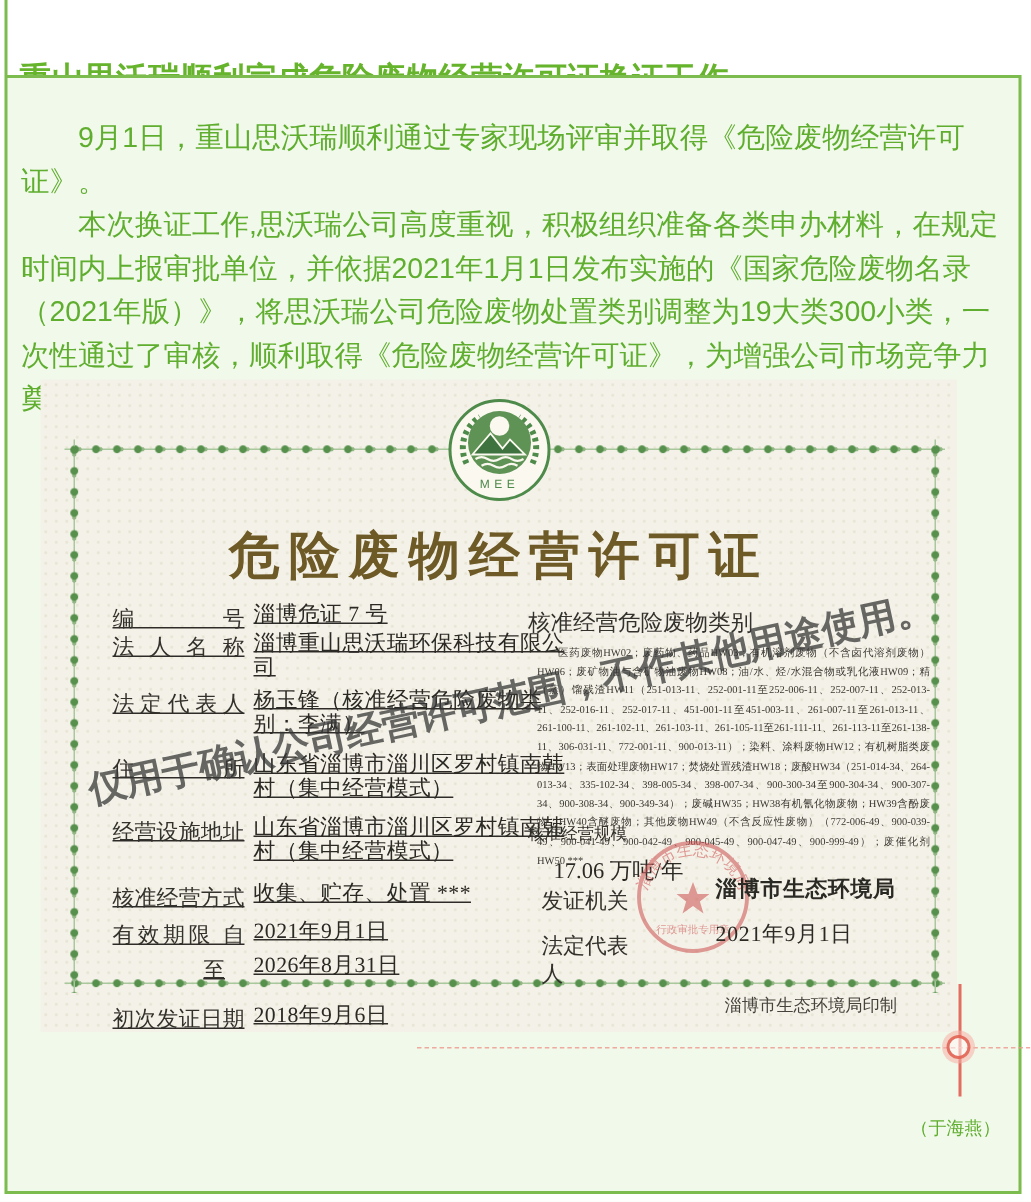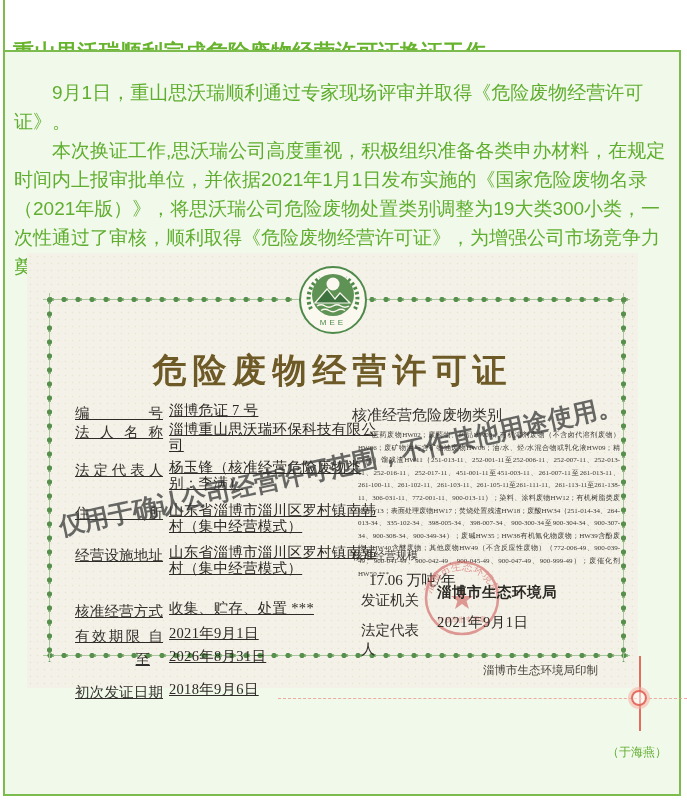--- a/index.html
+++ b/index.html
@@ -43,28 +43,28 @@
   .cert-title{position:absolute;left:0;top:95px;width:100%;text-align:center;
         font-size:34px;font-weight:bold;letter-spacing:6px;color:#6e5a26;z-index:2;}
 
   .rows{position:absolute;left:48px;top:149px;width:312px;z-index:2;}
   .row{display:flex;align-items:flex-start;font-size:14.5px;line-height:16px;text-decoration:underline;}
   .flabel{flex:0 0 88px;text-align:justify;text-align-last:justify;color:#33312c;
         position:relative;top:3px;}
   .flabel.lbl-right{text-align:right;text-align-last:right;padding-right:13px;box-sizing:border-box;}
   .fval{margin-left:6px;color:#2b2924;letter-spacing:.3px;}
   .mb3{margin-bottom:3px}.mb6{margin-bottom:6px}.mb11{margin-bottom:11px}.mb10{margin-bottom:10px}
-  .mb8{margin-bottom:24px}.mb9{margin-bottom:9px}.mb7{margin-bottom:7px}.mb17{margin-bottom:17px}
+  .mb8{margin-bottom:12px}.mb9{margin-bottom:9px}.mb7{margin-bottom:7px}.mb17{margin-bottom:17px}
 
   .cat-head{position:absolute;left:325px;top:153px;font-size:15px;color:#33312c;z-index:2;}
   .cat-text{position:absolute;left:331px;top:176px;width:262px;font-size:7px;line-height:12.6px;
         text-align:justify;text-indent:14px;color:#3a3832;z-index:2;}
   .scale-head{position:absolute;left:325px;top:295px;font-size:11px;color:#33312c;z-index:2;}
   .scale-value{position:absolute;left:342px;top:318px;font-size:15px;color:#2b2924;z-index:2;}
-  .r-row{position:absolute;left:334px;display:flex;font-size:14.5px;z-index:3;}
+  .r-row{position:absolute;left:334px;display:flex;font-size:14.5px;z-index:3;gap:40px;}
   .r-label{position:relative;top:8px;color:#33312c;flex:0 0 62px;}
   .r-value{margin-left:14px;color:#2b2924;letter-spacing:.5px;}
   .r-value.bold{font-weight:bold;}
   .issuer-row{top:330px;}
   .date-row{top:360px;}
   .printed-by{position:absolute;left:456px;top:410px;font-size:11.5px;color:#45433c;z-index:2;}
 
   .seal{position:absolute;left:395px;top:305px;width:80px;height:80px;z-index:2;opacity:.55;}
   .watermark{position:absolute;left:26px;top:198px;width:558px;white-space:nowrap;z-index:5;
         transform:rotate(-12.3deg);font-size:25px;font-weight:bold;

